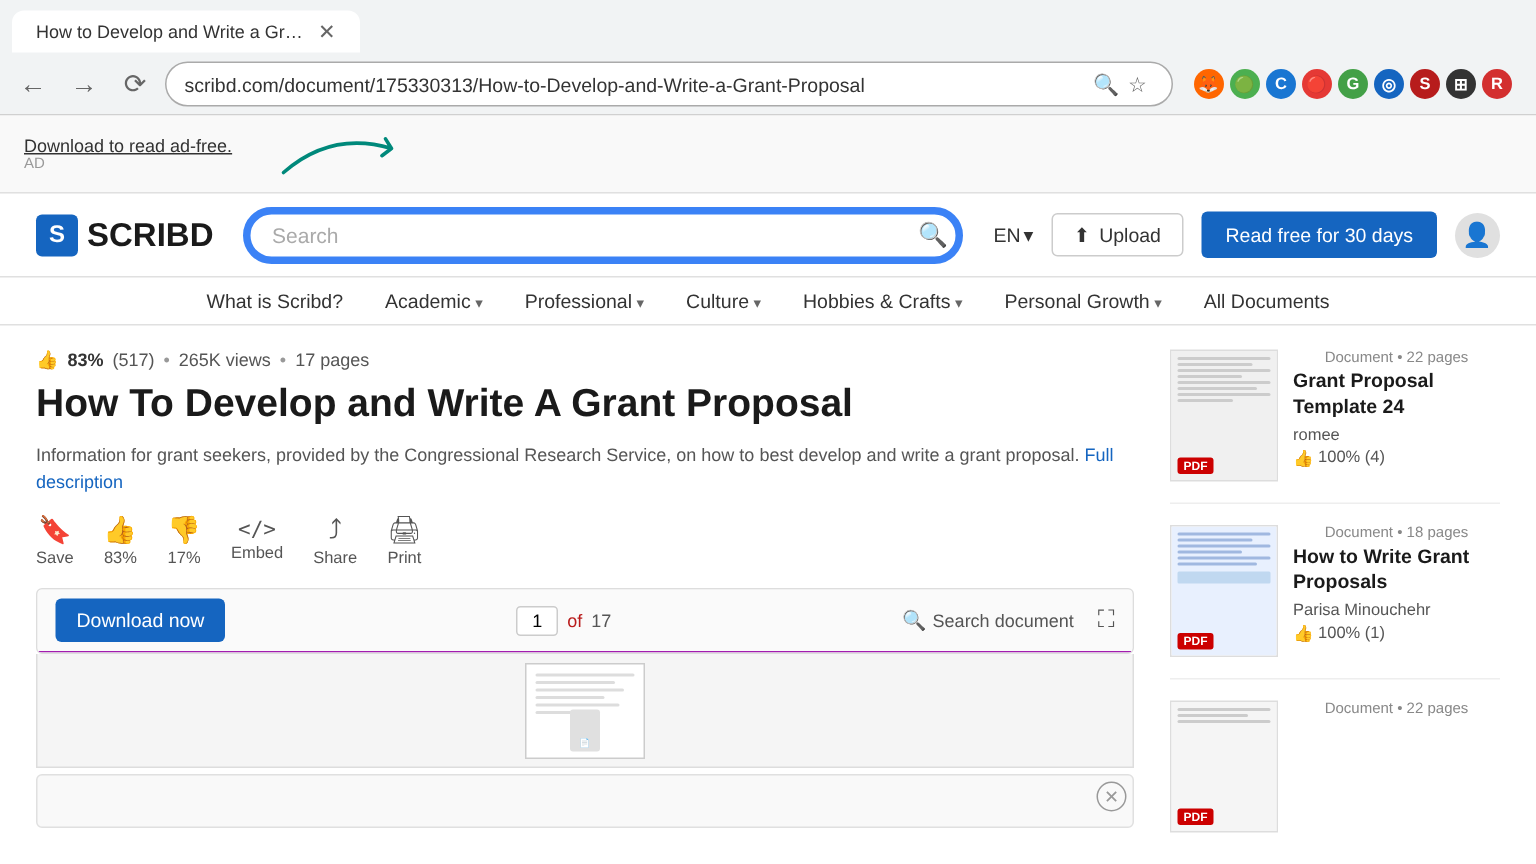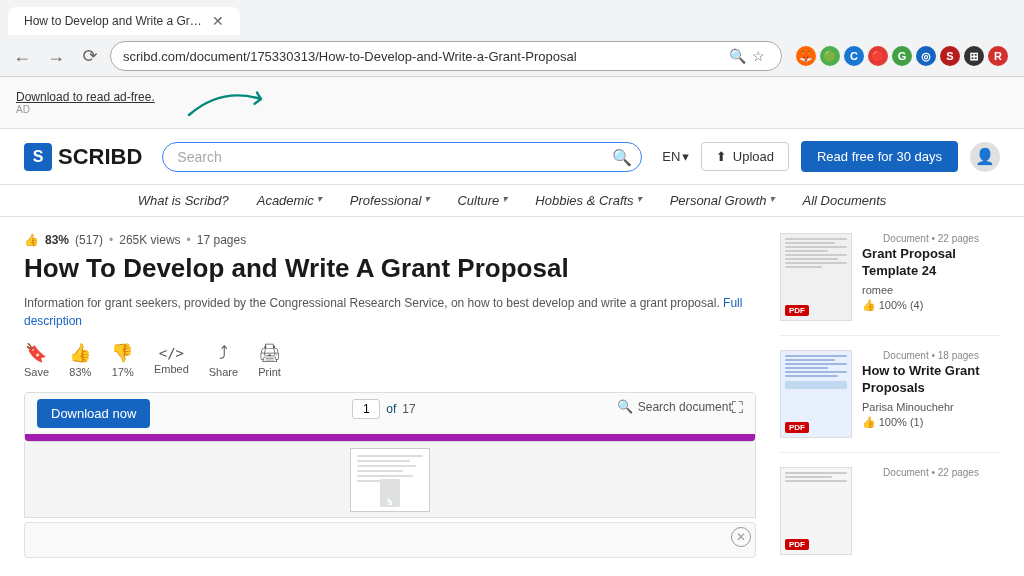--- a/index.html
+++ b/index.html
@@ -23,32 +23,32 @@
     .ad-banner { background: #f9f9f9; border-bottom: 1px solid #e0e0e0; padding: 6px 16px; display: flex; align-items: center; gap: 12px; height: 52px; }
     .ad-text { font-size: 12px; color: #333; text-decoration: underline; cursor: pointer; }
     .ad-label { font-size: 10px; color: #999; }
     .arrow-graphic { width: 140px; height: 40px; }
 
     
     .scribd-header { display: flex; align-items: center; padding: 10px 24px; border-bottom: 1px solid #e0e0e0; height: 56px; gap: 20px; }
     .scribd-logo { display: flex; align-items: center; gap: 6px; font-size: 22px; font-weight: bold; color: #1a1a1a; cursor: pointer; text-decoration: none; }
     .scribd-logo-icon { width: 28px; height: 28px; background: #1565c0; border-radius: 4px; display: flex; align-items: center; justify-content: center; color: white; font-size: 16px; font-weight: bold; }
     .search-bar { flex: 1; max-width: 480px; position: relative; }
-    .search-bar input { width: 100%; border: 1px solid #3b82f6; border-radius: 20px; padding: 6px 36px 6px 14px; font-size: 14px; outline: none; color: #555; }
+    .search-bar input { width: 100%; border: 5px solid #3b82f6; border-radius: 20px; padding: 6px 36px 6px 14px; font-size: 14px; outline: none; color: #555; }
     .search-bar input::placeholder { color: #aaa; }
     .search-icon-btn { position: absolute; right: 10px; top: 50%; transform: translateY(-50%); background: none; border: none; cursor: pointer; color: #666; font-size: 16px; }
     .header-right { display: flex; align-items: center; gap: 12px; margin-left: auto; }
     .lang-btn { background: none; border: none; cursor: pointer; font-size: 13px; color: #333; display: flex; align-items: center; gap: 2px; }
     .upload-btn { background: none; border: 1px solid #ccc; border-radius: 4px; padding: 6px 14px; font-size: 13px; cursor: pointer; display: flex; align-items: center; gap: 6px; color: #333; }
     .read-free-btn { background: #1565c0; color: white; border: none; border-radius: 4px; padding: 8px 16px; font-size: 13px; cursor: pointer; font-weight: 500; white-space: nowrap; }
     .user-icon { width: 30px; height: 30px; border-radius: 50%; background: #e0e0e0; display: flex; align-items: center; justify-content: center; cursor: pointer; color: #666; font-size: 16px; }
 
     
     .nav-menu { display: flex; align-items: center; justify-content: center; padding: 8px 24px; border-bottom: 1px solid #e0e0e0; gap: 28px; }
-    .nav-item { font-size: 13px; color: #333; cursor: pointer; display: flex; align-items: flex-start; gap: 3px; text-decoration: none; font-style: italic; }
+    .nav-item { font-size: 13px; color: #333; cursor: pointer; display: flex; align-items: flex-end; gap: 3px; text-decoration: none; }
     .nav-arrow { font-size: 10px; color: #666; }
 
     
     .main-layout { display: flex; padding: 16px 24px; gap: 24px; }
     .left-content { flex: 1; min-width: 0; }
     .right-sidebar { width: 220px; flex-shrink: 0; }
 
     
     .doc-meta { display: flex; align-items: center; gap: 6px; font-size: 12px; color: #555; margin-bottom: 6px; }
     .doc-rating { color: #333; font-weight: 600; }
@@ -228,25 +228,25 @@
         <span class="action-label">Share</span>
       </div>
       <div class="action-item">
         <span class="action-icon">🖨</span>
         <span class="action-label">Print</span>
       </div>
     </div>
 
     <div style="display:flex;align-items:center;gap:0;border:1px solid #ddd;border-radius:4px;overflow:hidden;">
 
-      <div style="display:flex;align-items:flex-start;width:100%;padding:6px 12px;background:#fafafa;border-bottom:7px solid #a21caf;gap:0;">
+      <div style="display:flex;align-items:center;width:100%;padding:6px 12px;background:#fafafa;border-bottom:1px solid #a21caf;gap:16px;">
         <button class="download-btn" style="font-size:13px;padding:7px 14px;">Download now</button>
         <div style="flex:1;display:flex;align-items:center;justify-content:center;gap:6px;">
           <input type="text" value="1" style="width: 28px; text-align: center; border: 1px solid rgb(204, 204, 204); border-radius: 3px; font-size: 12px; padding: 2px;">
-          <span style="font-size:12px;color:#0c4a6e;">of</span>
+          <span style="font-size:12px;color:#b91c1c;">of</span>
           <span style="font-size:12px;color:#555;">17</span>
         </div>
         <div style="display:flex;align-items:center;gap:4px;cursor:pointer;">
           <span style="font-size:13px;color:#666;">🔍</span>
           <span style="font-size:12px;color:#555;">Search document</span>
         </div>
         <button style="background:none;border:none;cursor:pointer;font-size:16px;color:#555;">⛶</button>
       </div>
     </div>
 

